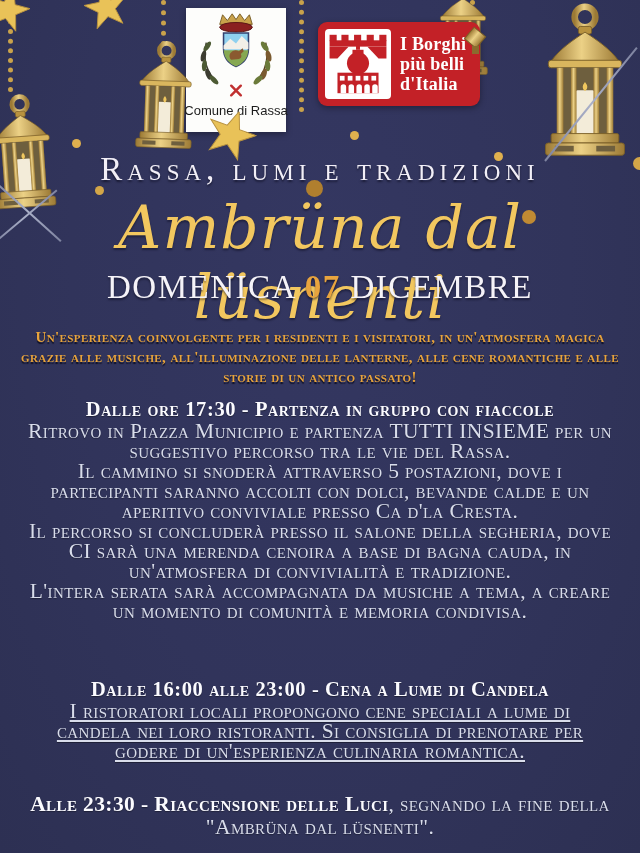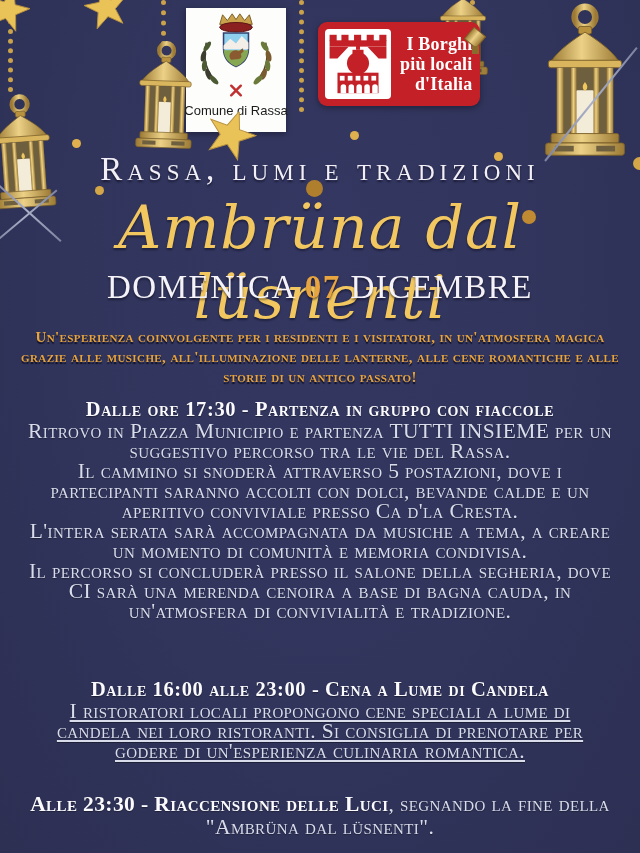--- a/index.html
+++ b/index.html
@@ -12,21 +12,21 @@
   .chain{position:absolute;width:0;border-left:5px dotted #c9a24b;z-index:1;}
   .dot{position:absolute;border-radius:50%;z-index:1;}
   .deco{position:absolute;z-index:3;}
   .deco-back{position:absolute;z-index:1;}
   .string{position:absolute;height:2px;background:linear-gradient(90deg,#7e83a0,#aab0c8,#7e83a0);z-index:4;transform-origin:left center;}
   
   .comune-box{position:absolute;left:186px;top:8px;width:100px;height:124px;background:#fdfdfb;z-index:2;
     box-shadow:0 2px 6px rgba(0,0,0,.35);display:flex;flex-direction:column;align-items:center;}
   .comune-label{font-family:"Liberation Sans", sans-serif;font-size:13px;color:#1c1c1c;margin-top:1px;white-space:nowrap;}
   .borghi-box{position:absolute;left:318px;top:22px;width:162px;height:84px;background:#c32127;border-radius:9px;z-index:2;
-    box-shadow:0 2px 6px rgba(0,0,0,.35);display:flex;align-items:center;text-align:right;}
+    box-shadow:0 2px 6px rgba(0,0,0,.35);display:flex;align-items:center;}
   .borghi-panel{width:66px;height:70px;background:#ffffff;border-radius:4px;margin-left:7px;display:flex;align-items:center;justify-content:center;}
   .borghi-text{color:#ffffff;font-family:"Liberation Serif", serif;font-weight:bold;font-size:18px;line-height:20px;margin-left:9px;letter-spacing:.2px;}
   
   .tblock{position:absolute;left:0;width:640px;text-align:center;z-index:2;}
   .main-title{top:151px;font-variant:small-caps;font-size:33px;letter-spacing:5px;color:#f2eff7;
     text-shadow:0 2px 2px rgba(5,6,20,.55);}
   .script-title{top:192px;font-family:"DejaVu Serif", serif;font-style:italic;font-size:60px;color:#f2c75f;
     letter-spacing:1px;text-shadow:0 2px 2px rgba(5,6,20,.4);}
   .date-line{top:269px;font-size:33px;letter-spacing:1.5px;color:#f5f3f8;text-shadow:0 2px 2px rgba(5,6,20,.5);}
   .date-line .daynum{color:#e8a43e;font-weight:bold;}
@@ -146,40 +146,40 @@
         <rect x="55" y="52" width="6" height="6" fill="#ffffff"></rect>
         <path d="M16 74 v-8 a3.5 3.5 0 0 1 7 0 v8 z" fill="#ffffff"></path>
         <path d="M26 74 v-8 a3.5 3.5 0 0 1 7 0 v8 z" fill="#ffffff"></path>
         <path d="M36 74 v-8 a3.5 3.5 0 0 1 7 0 v8 z" fill="#ffffff"></path>
         <path d="M46 74 v-8 a3.5 3.5 0 0 1 7 0 v8 z" fill="#ffffff"></path>
         <path d="M56 74 v-8 a3.5 3.5 0 0 1 7 0 v8 z" fill="#ffffff"></path>
       </svg>
     </div>
     <div class="borghi-text">
       <div>I Borghi</div>
-      <div>più locali</div>
+      <div>più belli</div>
       <div>d'Italia</div>
     </div>
   </div>
 
   <div class="tblock main-title">Rassa, lumi e tradizioni</div>
   <div class="tblock script-title">Ambrüna dal lüsnenti</div>
   <div class="tblock date-line">
     <span>DOMENICA</span>
     <span class="daynum">07</span>
     <span>DICEMBRE</span>
   </div>
   <div class="tblock intro">Un'esperienza coinvolgente per i residenti e i visitatori, in un'atmosfera magica grazie alle musiche, all'illuminazione delle lanterne, alle cene romantiche e alle storie di un antico passato!</div>
 
   <div class="tblock sec-head s1h">Dalle ore 17:30 - Partenza in gruppo con fiaccole</div>
   <div class="tblock sec-body s1b">
     <p>Ritrovo in Piazza Municipio e partenza TUTTI INSIEME per un suggestivo percorso tra le vie del Rassa.</p>
     <p>Il cammino si snoderà attraverso 5 postazioni, dove i partecipanti saranno accolti con dolci, bevande calde e un aperitivo conviviale presso Ca d'la Cresta.</p>
+    <p>Il percorso si concluderà presso il salone della segheria, dove CI sarà una merenda cenoira a base di bagna cauda, in un'atmosfera di convivialità e tradizione.</p>
     <p>L'intera serata sarà accompagnata da musiche a tema, a creare un momento di comunità e memoria condivisa.</p>
-    <p>Il percorso si concluderà presso il salone della segheria, dove CI sarà una merenda cenoira a base di bagna cauda, in un'atmosfera di convivialità e tradizione.</p>
   </div>
 
   <div class="tblock sec-head s2h">Dalle 16:00 alle 23:00 - Cena a Lume di Candela</div>
   <div class="tblock sec-body s2b">
     <p>I ristoratori locali propongono cene speciali a lume di candela nei loro ristoranti. Si consiglia di prenotare per godere di un'esperienza culinaria romantica.</p>
   </div>
 
   <div class="tblock s3">
     <span class="b">Alle 23:30 - Riaccensione delle Luci</span><span>, segnando la fine della "Ambrüna dal lüsnenti".</span>
   </div>

